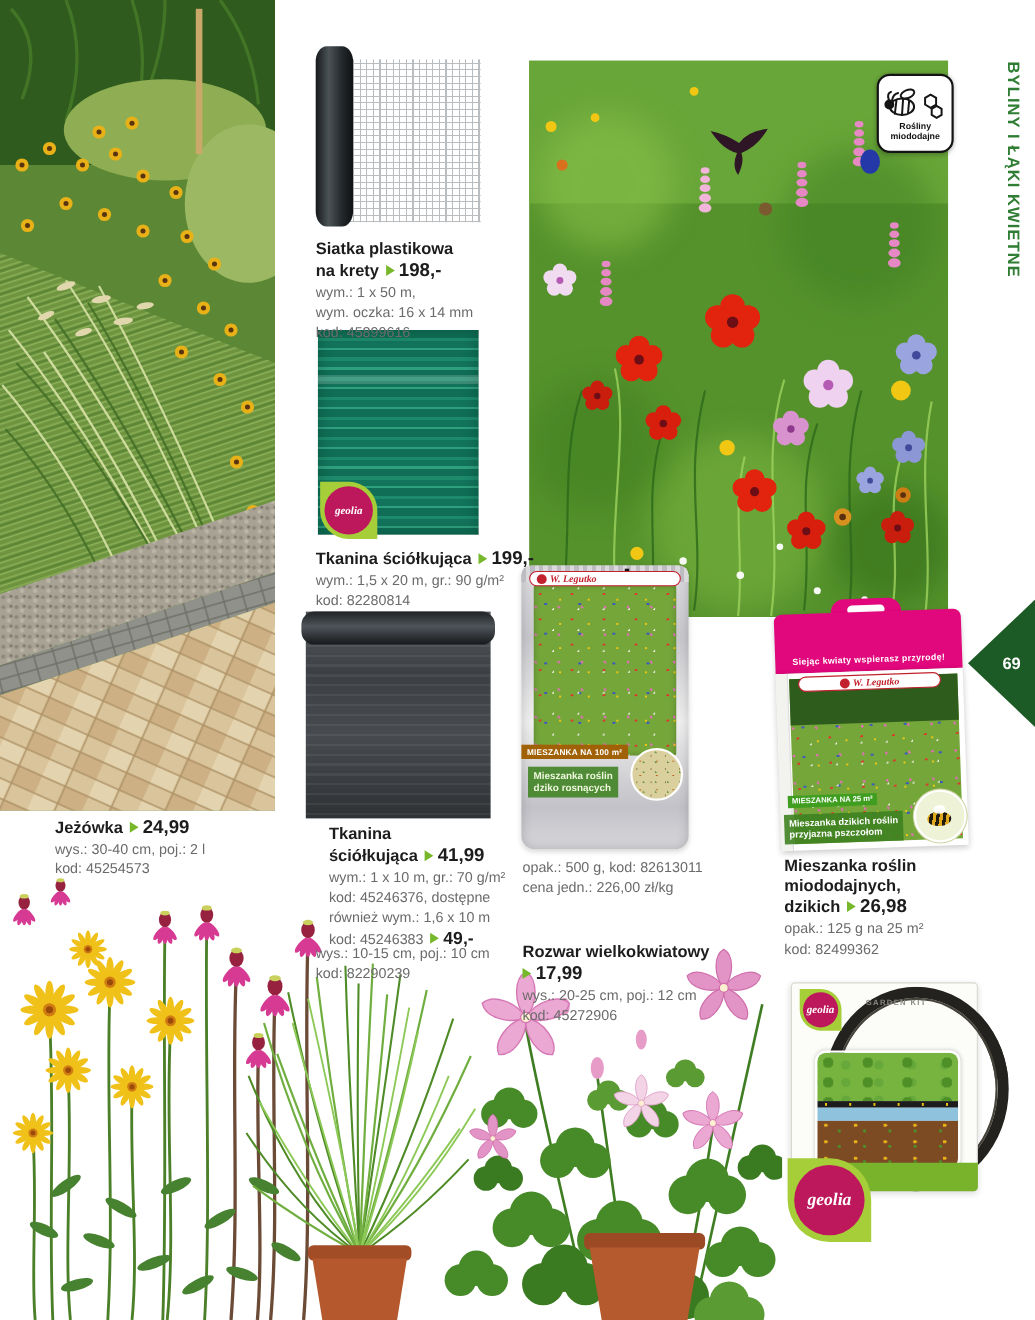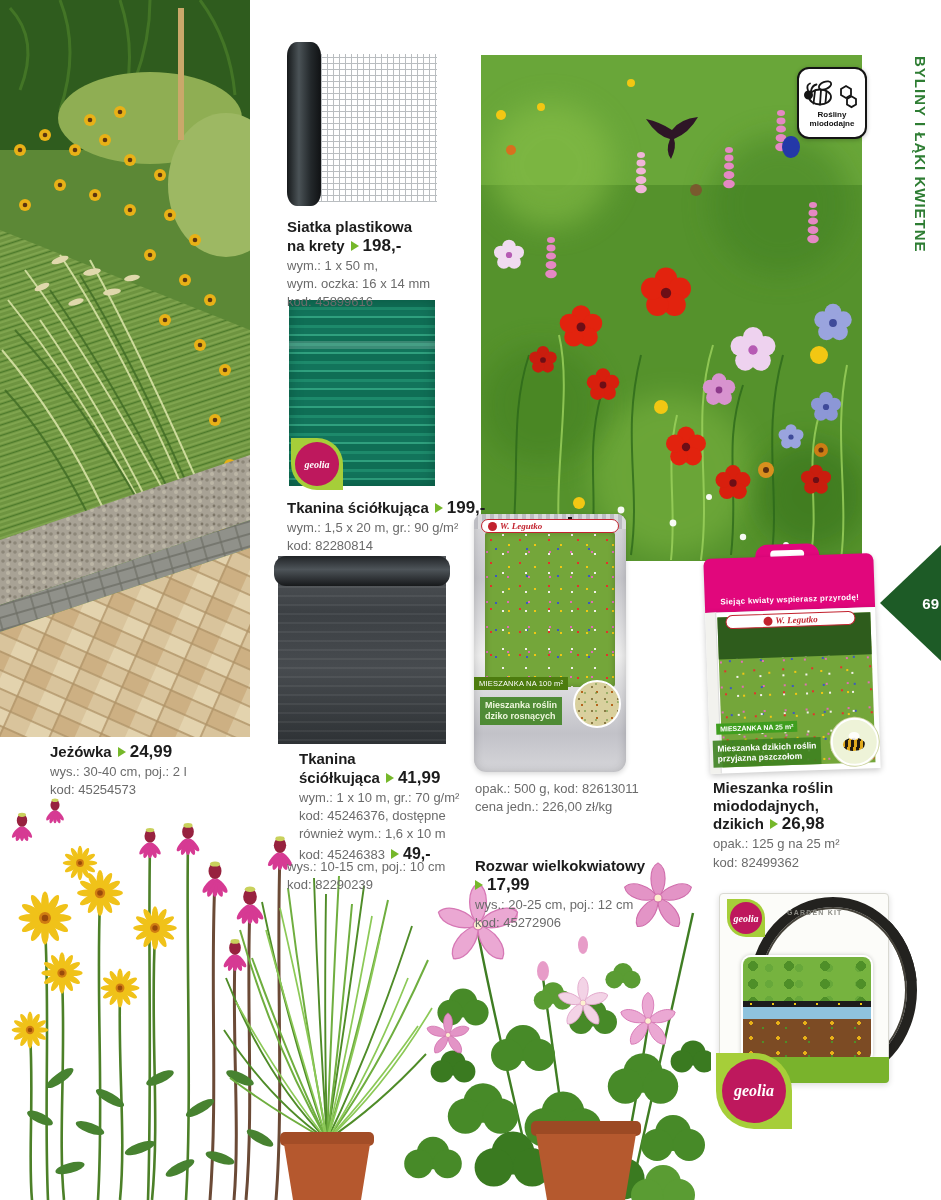--- a/index.html
+++ b/index.html
@@ -13,21 +13,21 @@
   .cap .pr{font-size:17px;font-weight:700;color:#1c1c1c;}
   .cap .d{font-size:13px;color:#6b6b6b;line-height:1.32;margin-top:1px;}
   .arr{display:inline-block;width:0;height:0;border-left:8px solid #76b82a;
        border-top:5px solid transparent;border-bottom:5px solid transparent;margin:0 4px 0 6px;}
 
   
   .vtitle{position:absolute;top:56px;right:12px;writing-mode:vertical-rl;
           font-size:15px;font-weight:700;color:#2e7d33;letter-spacing:1px;z-index:6;}
   .ptab{position:absolute;right:0;top:545px;width:61px;height:116px;background:#1d5b26;
         clip-path:polygon(100% 0,100% 100%,0 50%);display:flex;align-items:center;
-        justify-content:flex-end;padding-right:2px;box-sizing:border-box;z-index:6;}
+        justify-content:flex-end;padding-right:13px;box-sizing:border-box;z-index:6;}
   .ptab span{color:#fff;font-weight:700;font-size:15px;}
 
   
   .badge{position:absolute;left:797px;top:67px;width:70px;height:72px;background:#fff;
          border:2px solid #141414;border-radius:12px;box-sizing:border-box;z-index:5;
          display:flex;flex-direction:column;align-items:center;justify-content:center;
          box-shadow:0 1px 4px rgba(0,0,0,.25);}
   .badge .bt{font-size:8px;font-weight:700;color:#111;text-align:center;line-height:1.15;}
 
   
@@ -77,22 +77,22 @@
       radial-gradient(circle 2px at 24px 13px,#f0c713 50%,transparent 51%),
       radial-gradient(circle 2.2px at 2px 20px,#e06fb4 50%,transparent 51%);
       background-size:29px 23px,23px 19px,31px 27px,26px 22px,21px 25px;}
   .bag-photo{position:absolute;left:7%;top:7%;width:86%;height:60%;border-radius:3px;
       box-shadow:inset 0 0 6px rgba(0,0,0,.25);}
   .legutko{display:flex;align-items:center;gap:3px;background:#fff;border:1.5px solid #c2222e;
       border-radius:9px;padding:1px 6px;}
   .legutko .dot{width:9px;height:9px;border-radius:50%;background:#c2222e;flex:0 0 auto;}
   .legutko em{color:#c2222e;font-family:"Liberation Serif",serif;font-weight:700;font-size:9px;white-space:nowrap;}
   .bag .legutko{position:absolute;top:5px;left:7px;right:7px;justify-content:flex-start;}
-  .bag-banner{position:absolute;left:0;top:63%;background:#4d7c0f;color:#fff;
-      font-size:7.5px;font-weight:400;padding:2px 5px;letter-spacing:.2px;}
+  .bag-banner{position:absolute;left:0;top:63%;background:#a16207;color:#fff;
+      font-size:7.5px;font-weight:700;padding:2px 5px;letter-spacing:.2px;}
   .bag-label{position:absolute;left:4%;top:71%;background:rgba(62,130,32,.88);color:#eef7dd;
       font-size:9px;font-weight:700;line-height:1.2;padding:3px 5px;}
   .bag-seeds{position:absolute;right:3%;bottom:17%;width:44px;height:44px;border-radius:50%;
       border:2px solid #fff;background-color:#d9d09e;background-image:
       radial-gradient(circle 1.6px at 4px 5px,#8a7b45 50%,transparent 51%),
       radial-gradient(circle 1.4px at 10px 2px,#5d8f35 50%,transparent 51%),
       radial-gradient(circle 1.6px at 7px 10px,#b5651d 50%,transparent 51%);
       background-size:13px 12px,11px 9px,15px 13px;}
 
   

